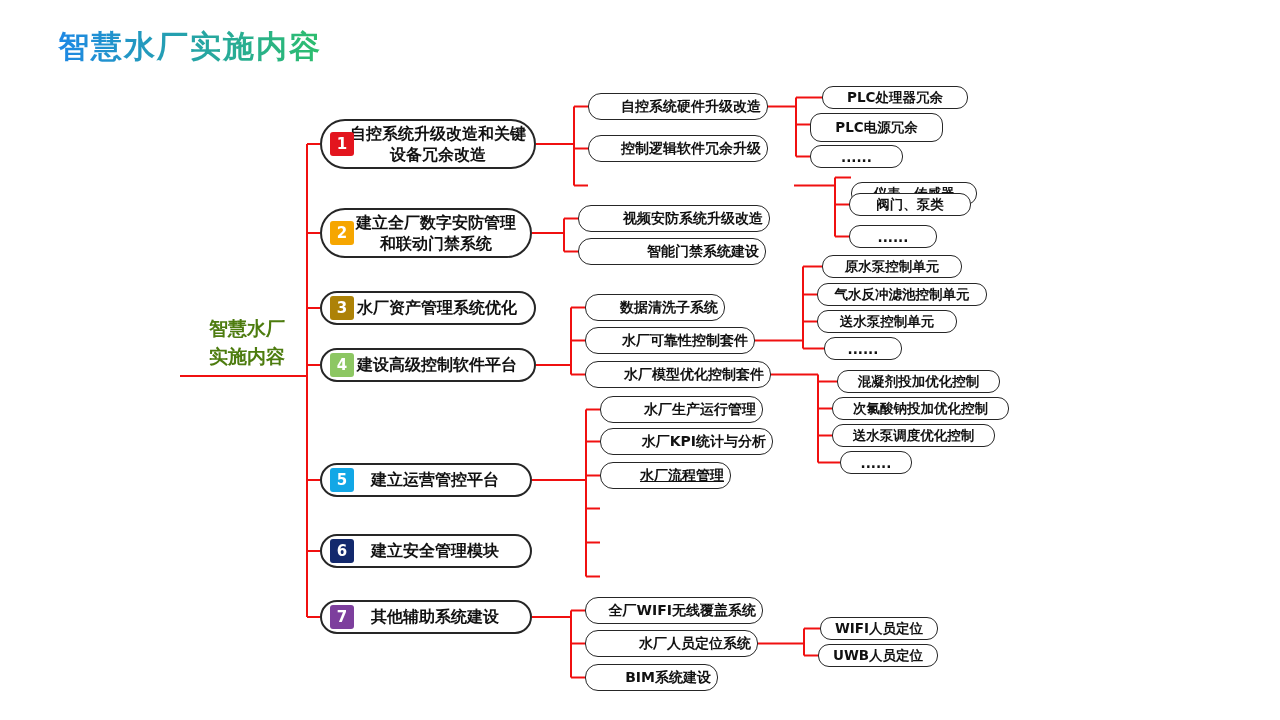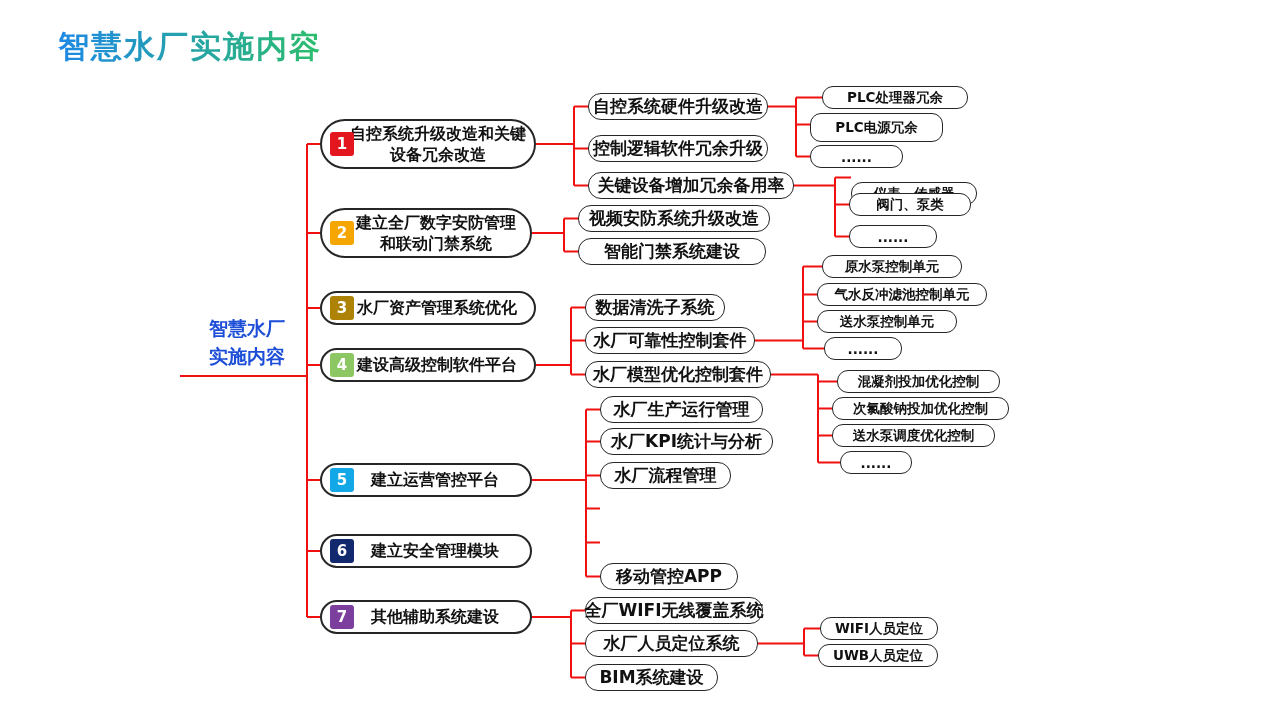--- a/index.html
+++ b/index.html
@@ -7,32 +7,32 @@
     position:relative;width:1280px;height:720px;background:#ffffff;overflow:hidden;
     font-family:"DejaVu Sans","Liberation Sans",sans-serif;color:#111;
   }
   #wires{position:absolute;left:0;top:0;width:1280px;height:720px;}
   .title{
     position:absolute;left:58px;top:26px;margin:0;
     font-size:31px;font-weight:800;letter-spacing:2px;
     -webkit-background-clip:text;background-clip:text;color:transparent;
   }
   .rootnode{
-    position:absolute;text-align:center;font-weight:800;font-size:19px;line-height:28px;color:#1d4ed8;
+    position:absolute;text-align:center;font-weight:800;font-size:19px;line-height:28px;color:#4d7c0f;
   }
   .node{
     position:absolute;box-sizing:border-box;background:#fff;border:2px solid #262626;
     display:flex;align-items:center;justify-content:center;text-align:center;color:#111;
   }
   .node .lbl{display:block;}
   .lv1{border-radius:18px;font-size:16px;font-weight:700;}
   .lv1 .lbl{margin-left:26px;padding-right:8px;white-space:nowrap;}
   .lv1.tall{border-radius:26px;line-height:21px;}
   .lv1.tall .lbl{margin-left:6px;padding-left:22px;padding-right:8px;white-space:normal;}
-  .lv2{border-radius:13px;font-size:17px;font-weight:700;border-width:1.7px;}
+  .lv2{border-radius:13px;font-size:14px;font-weight:700;border-width:1.7px;justify-content:flex-end;}
   .lv2 .lbl{white-space:nowrap;padding:0 6px;}
   .lv3{border-radius:11px;font-size:13.5px;font-weight:700;border-width:1.6px;}
   .lv3 .lbl{white-space:nowrap;padding:0 5px;}
   .badge{
     position:absolute;left:8px;top:50%;transform:translateY(-50%);
     width:24px;height:24px;border-radius:3px;color:#fff;font-size:15px;font-weight:800;
     display:flex;align-items:center;justify-content:center;
   }
 </style>
 </head>
@@ -136,23 +136,20 @@
     <div class="node lv1" style="left: 320px; top: 600px; width: 212px; height: 34px; border-color: rgb(38, 38, 38);">
       <span class="badge" style="background: rgb(125, 63, 157);">7</span>
       <span class="lbl">其他辅助系统建设</span>
     </div>
     <div class="node lv2" style="left: 588px; top: 93px; width: 180px; height: 27px; border-color: rgb(38, 38, 38);">
       <span class="lbl">自控系统硬件升级改造</span>
     </div>
     <div class="node lv2" style="left: 588px; top: 135px; width: 180px; height: 27px; border-color: rgb(38, 38, 38);">
       <span class="lbl">控制逻辑软件冗余升级</span>
     </div>
-    <div class="node lv2" style="left: 588px; top: 172px; width: 206px; height: 27px; border-color: rgb(38, 38, 38);">
-      <span class="lbl">关键设备增加冗余备用率</span>
-    </div>
     <div class="node lv2" style="left: 578px; top: 205px; width: 192px; height: 27px; border-color: rgb(38, 38, 38);">
       <span class="lbl">视频安防系统升级改造</span>
     </div>
     <div class="node lv2" style="left: 578px; top: 238px; width: 188px; height: 27px; border-color: rgb(38, 38, 38);">
       <span class="lbl">智能门禁系统建设</span>
     </div>
     <div class="node lv2" style="left: 585px; top: 294px; width: 140px; height: 27px; border-color: rgb(38, 38, 38);">
       <span class="lbl">数据清洗子系统</span>
     </div>
     <div class="node lv2" style="left: 585px; top: 327px; width: 170px; height: 27px; border-color: rgb(38, 38, 38);">
@@ -160,25 +157,22 @@
     </div>
     <div class="node lv2" style="left: 585px; top: 361px; width: 186px; height: 27px; border-color: rgb(38, 38, 38);">
       <span class="lbl">水厂模型优化控制套件</span>
     </div>
     <div class="node lv2" style="left: 600px; top: 396px; width: 163px; height: 27px; border-color: rgb(38, 38, 38);">
       <span class="lbl">水厂生产运行管理</span>
     </div>
     <div class="node lv2" style="left: 600px; top: 428px; width: 173px; height: 27px; border-color: rgb(38, 38, 38);">
       <span class="lbl">水厂KPI统计与分析</span>
     </div>
-    <div class="node lv2" style="left: 600px; top: 462px; width: 131px; height: 27px; border-color: rgb(38, 38, 38);">
+    <div class="node lv2" style="left: 600px; top: 462px; width: 131px; height: 27px; border-color: rgb(38, 38, 38); text-decoration: underline;">
       <span class="lbl">水厂流程管理</span>
-    </div>
-    <div class="node lv2" style="left: 600px; top: 563px; width: 138px; height: 27px; border-color: rgb(38, 38, 38);">
-      <span class="lbl">移动管控APP</span>
     </div>
     <div class="node lv2" style="left: 585px; top: 597px; width: 178px; height: 27px; border-color: rgb(38, 38, 38);">
       <span class="lbl">全厂WIFI无线覆盖系统</span>
     </div>
     <div class="node lv2" style="left: 585px; top: 630px; width: 173px; height: 27px; border-color: rgb(38, 38, 38);">
       <span class="lbl">水厂人员定位系统</span>
     </div>
     <div class="node lv2" style="left: 585px; top: 664px; width: 133px; height: 27px; border-color: rgb(38, 38, 38);">
       <span class="lbl">BIM系统建设</span>
     </div>

